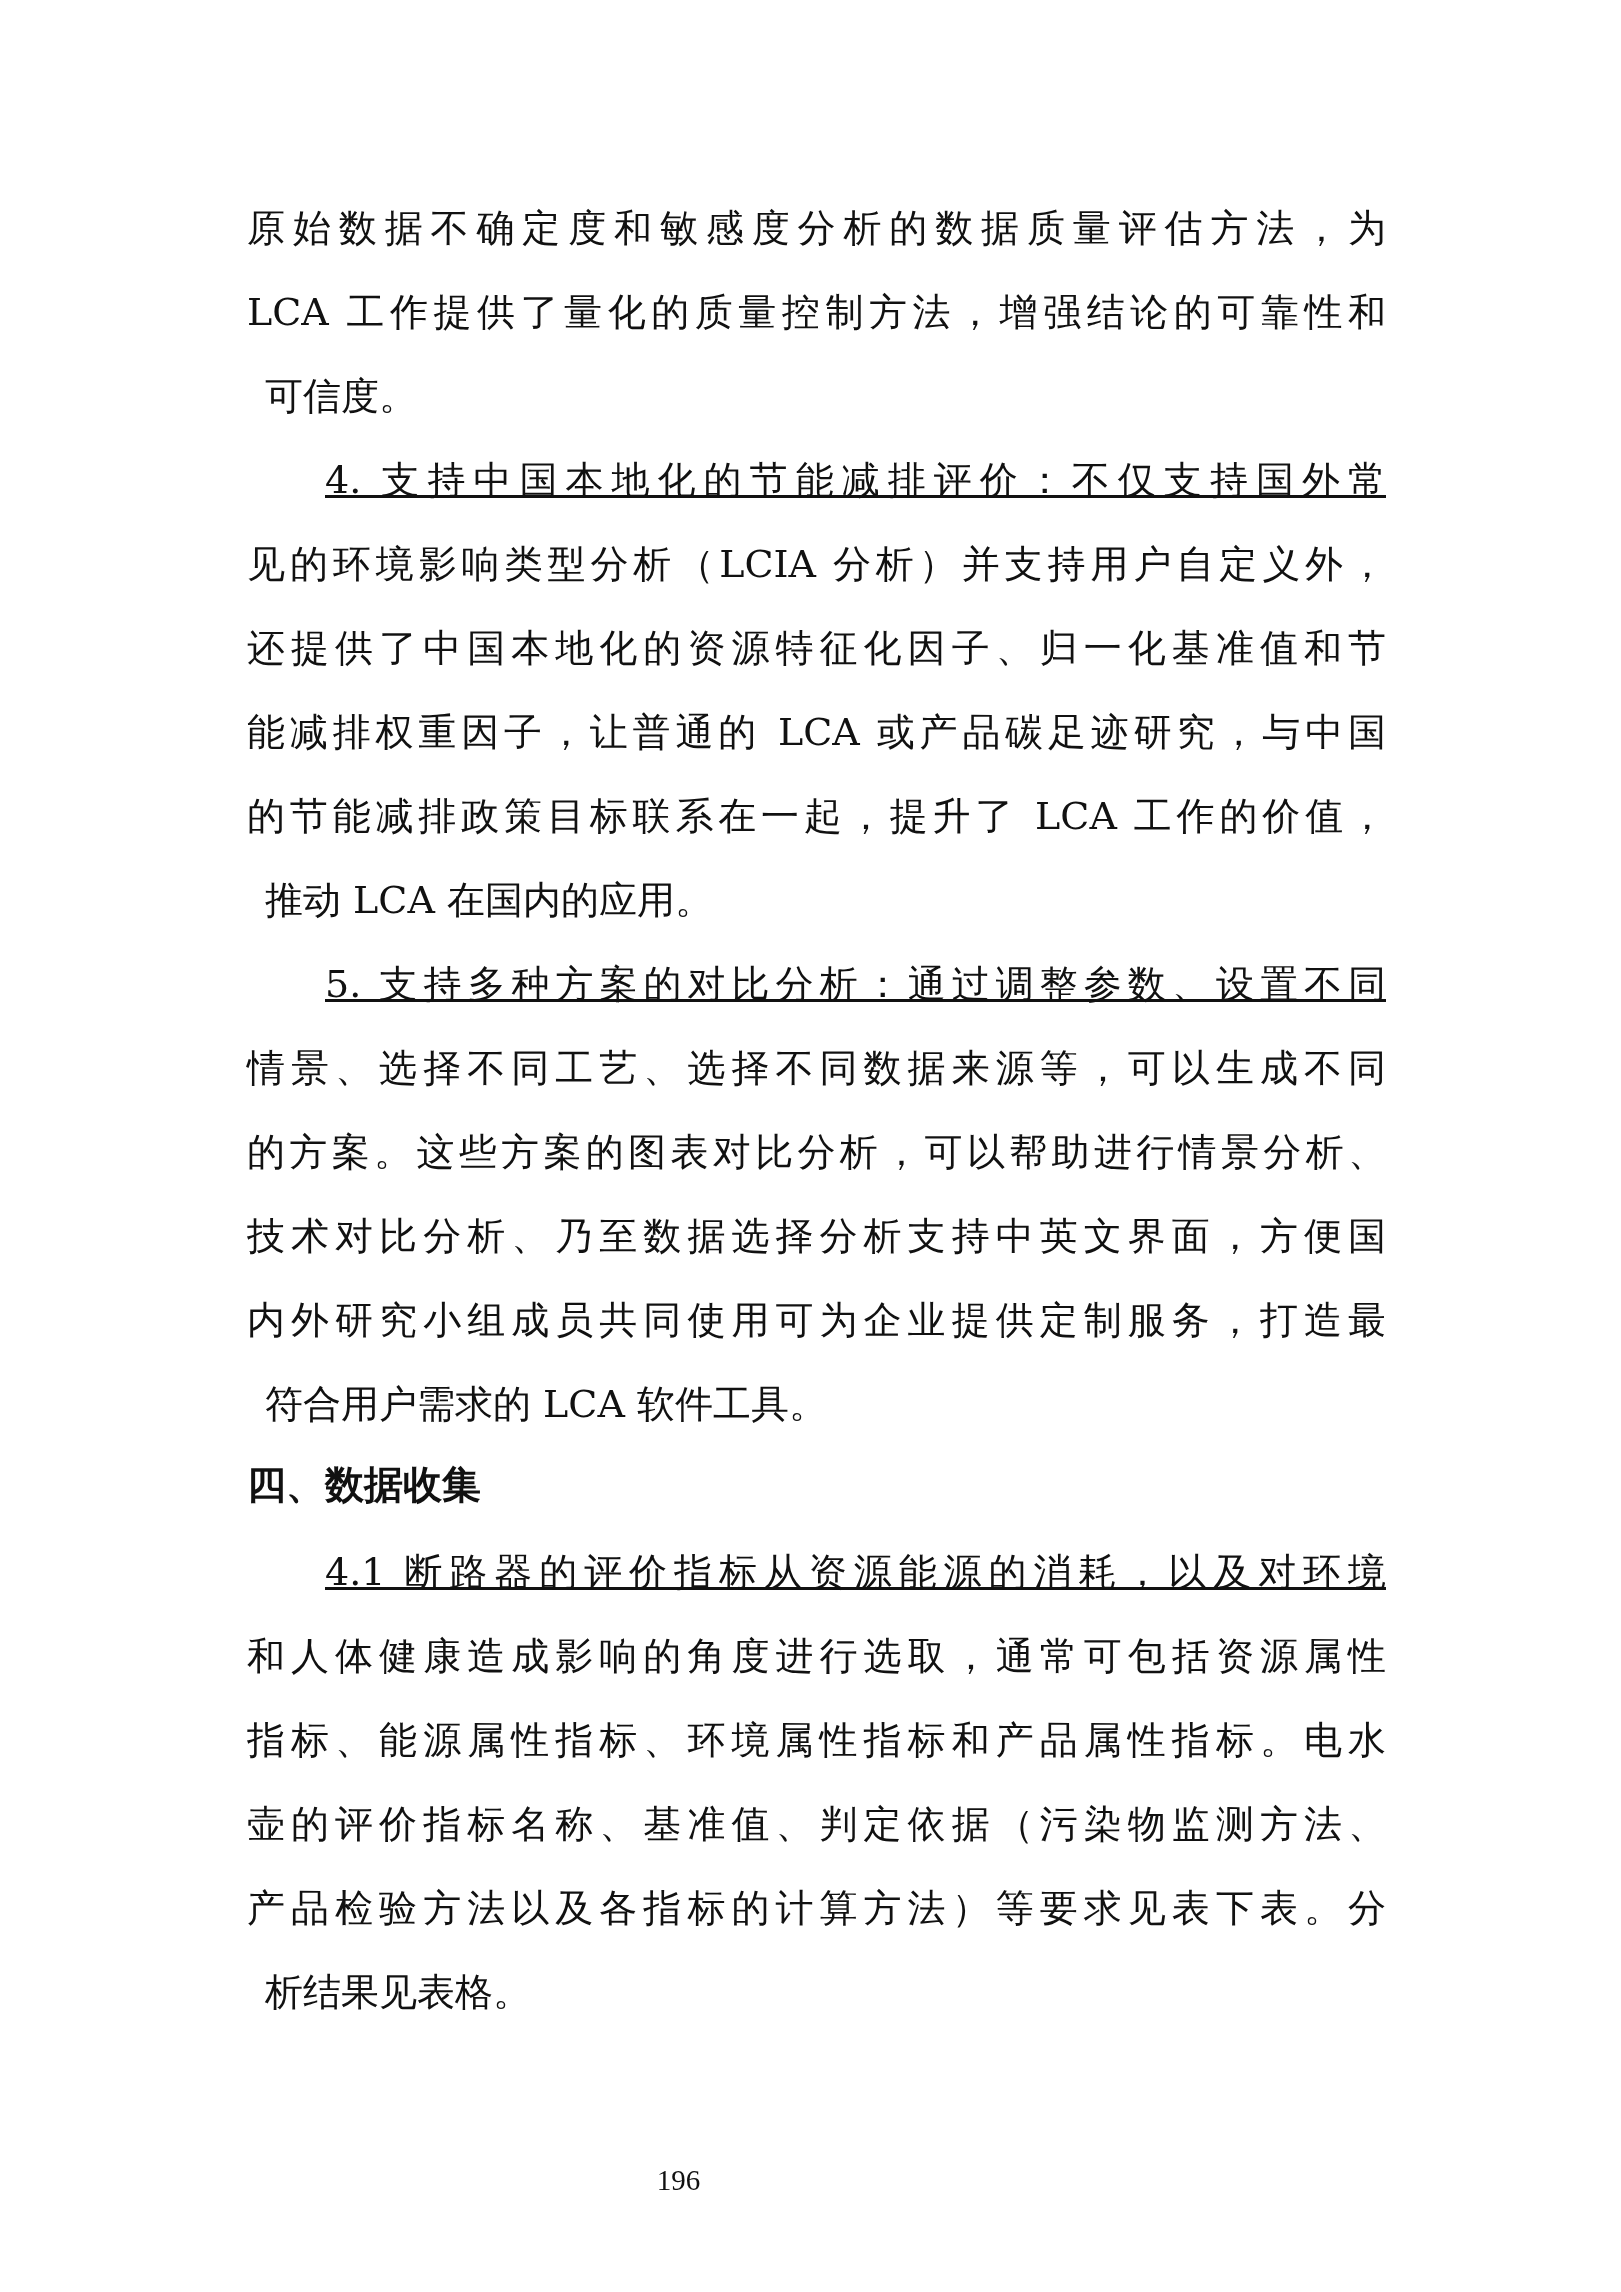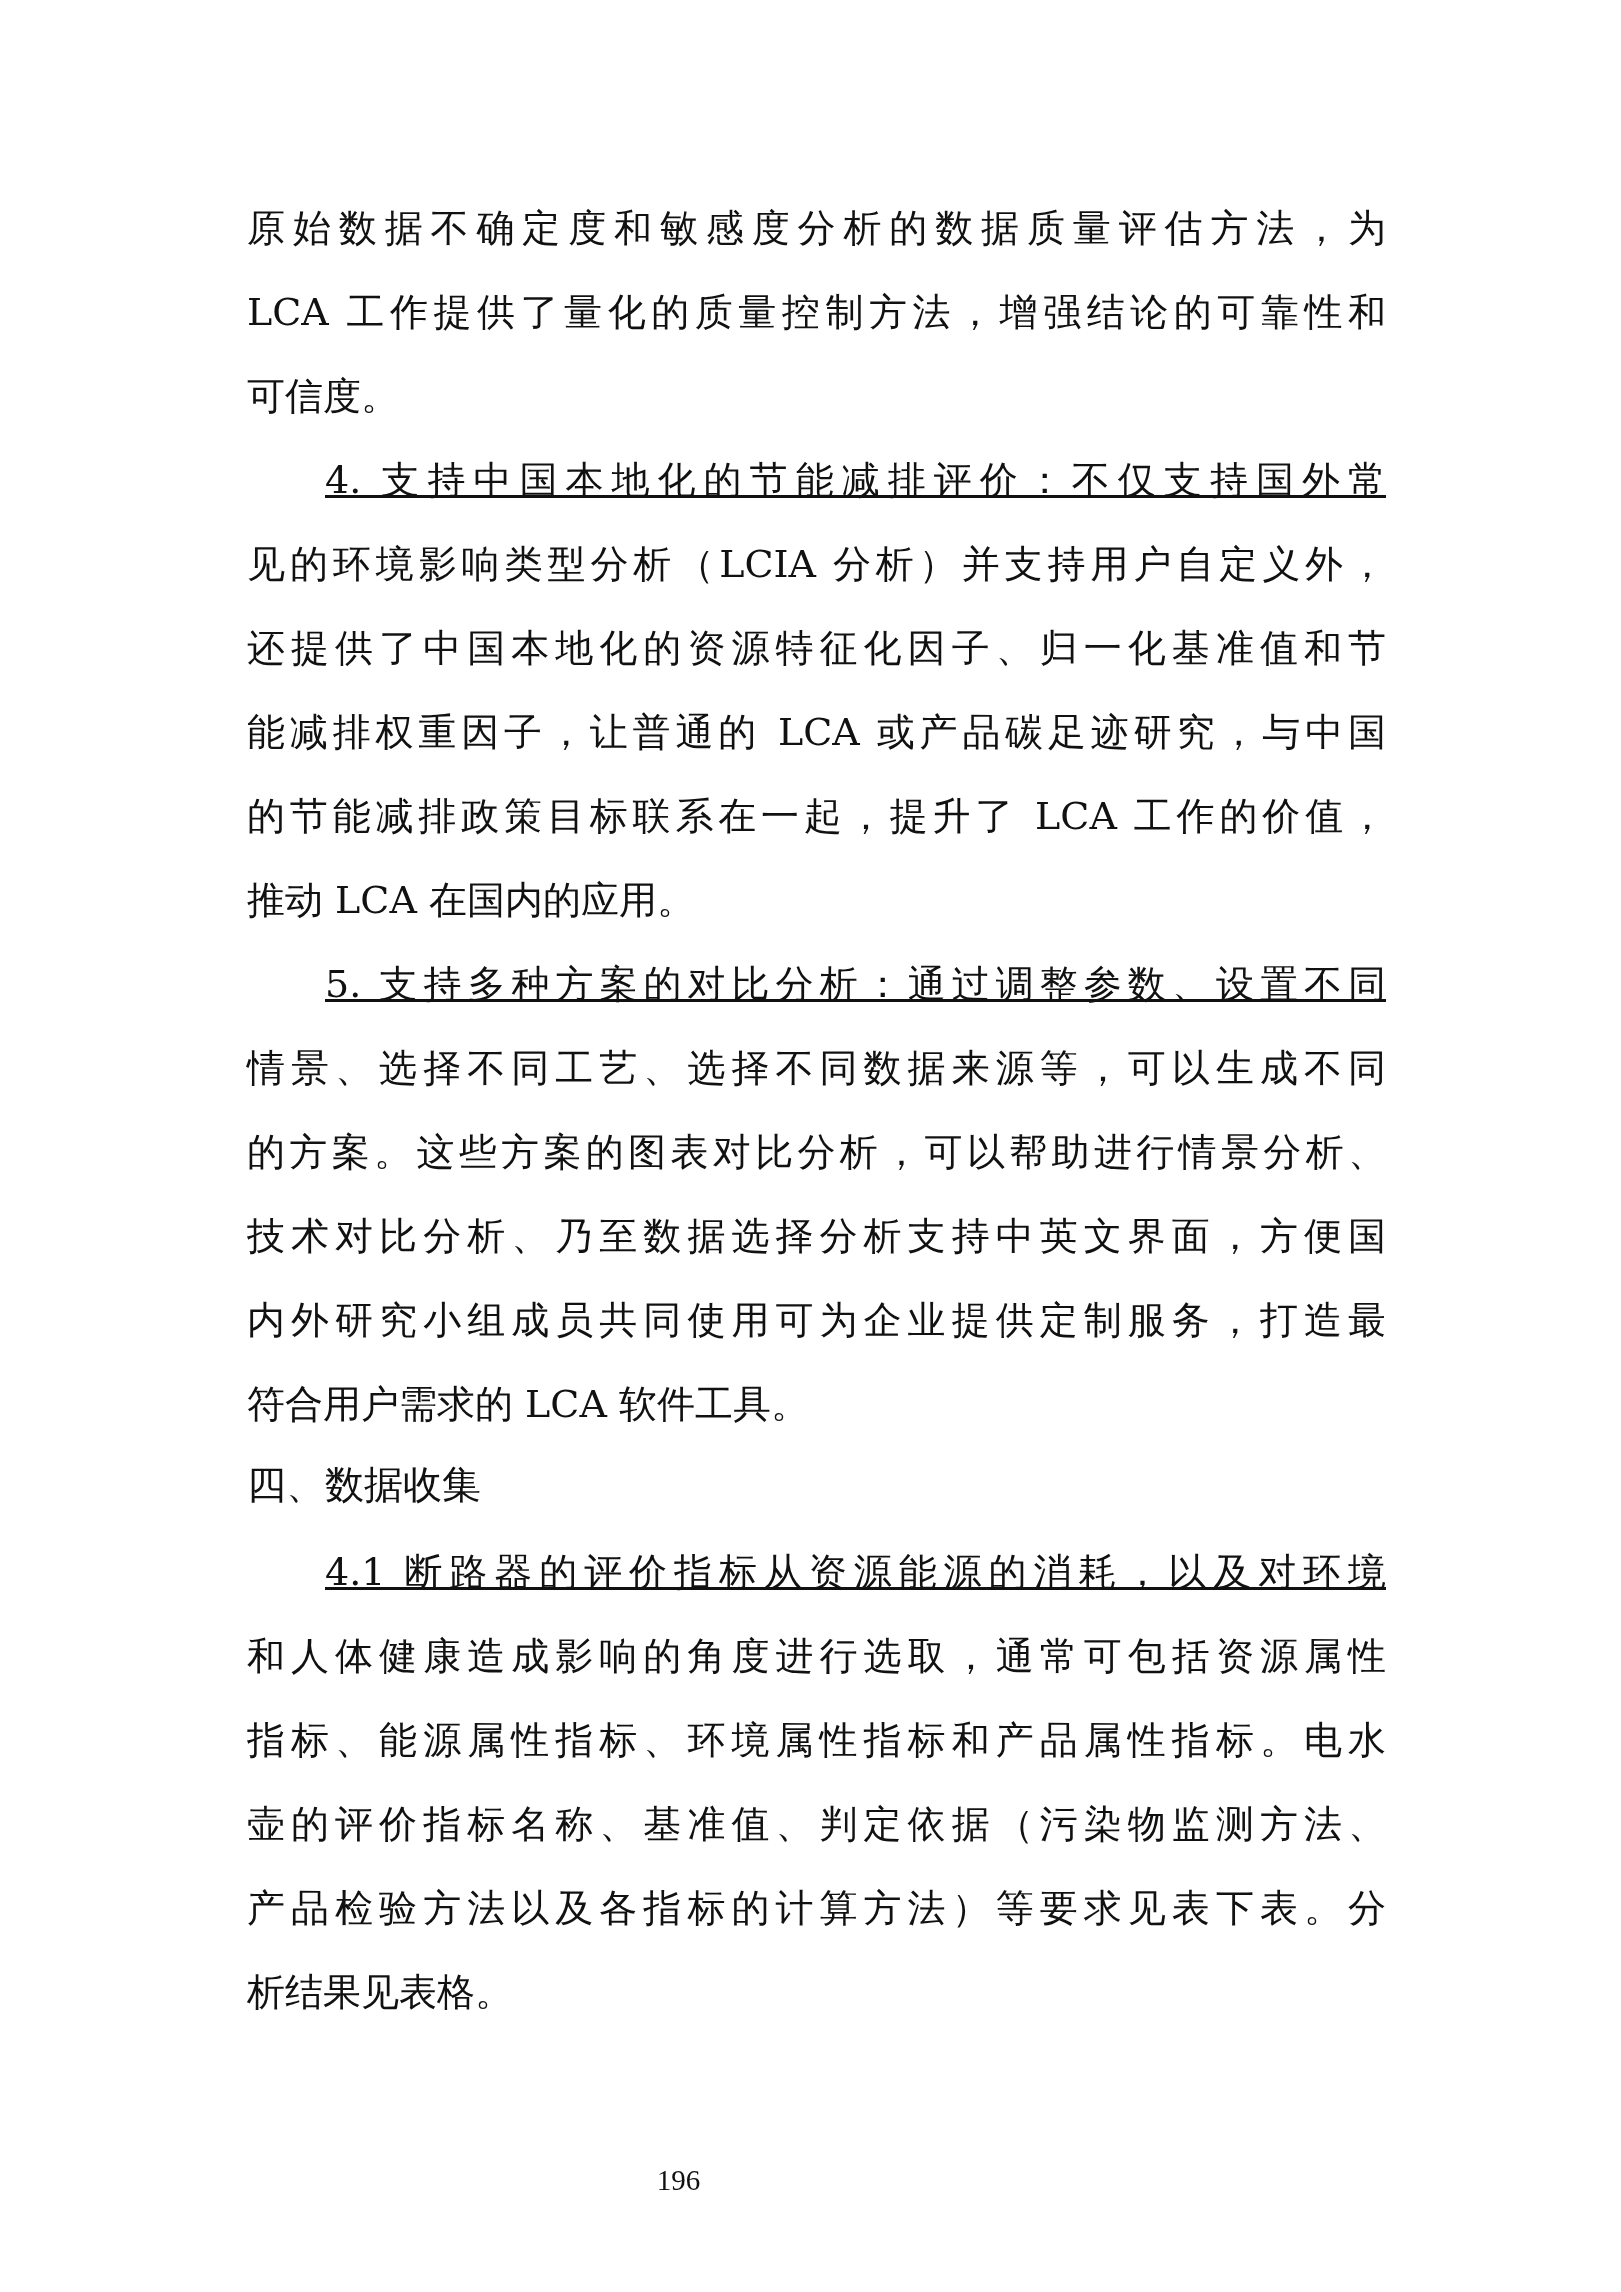--- a/index.html
+++ b/index.html
@@ -1,23 +1,23 @@
 <!DOCTYPE html>
 <html><head>
 <meta charset="utf-8">
 <style>
   html, body { margin:0; padding:0; background:#ffffff; }
   body { width:1621px; height:2293px; position:relative; overflow:hidden;
          font-family:"DejaVu Serif","Liberation Serif",serif; color:#111; }
   .page { position:absolute; left:247px; top:186px; width:1139px; }
   .line { height:84px; line-height:84px; font-size:38px; white-space:nowrap;
           text-align:justify; text-align-last:justify; letter-spacing:0; }
-  .line.last { text-align-last:left; }
+  .line.last { text-align-last:left;margin-left:18px; }
   .indent { padding-left:78px;text-decoration:underline; }
-  .heading { font-family:"DejaVu Sans","Liberation Sans",sans-serif; font-weight:normal;
+  .heading { font-family:"DejaVu Sans","Liberation Sans",sans-serif; font-weight:bold;
              font-size:39px; height:84px; line-height:78px; text-align-last:left; }
   .pagenum { position:absolute; top:2164px; left:0; width:1357px; text-align:center;
              font-family:"Liberation Serif","DejaVu Serif",serif; font-size:29px; color:#111; }
 </style>
 </head>
 <body>
 
 <div class="page">
   <div>
     <div class="line">原始数据不确定度和敏感度分析的数据质量评估方法，为</div>

